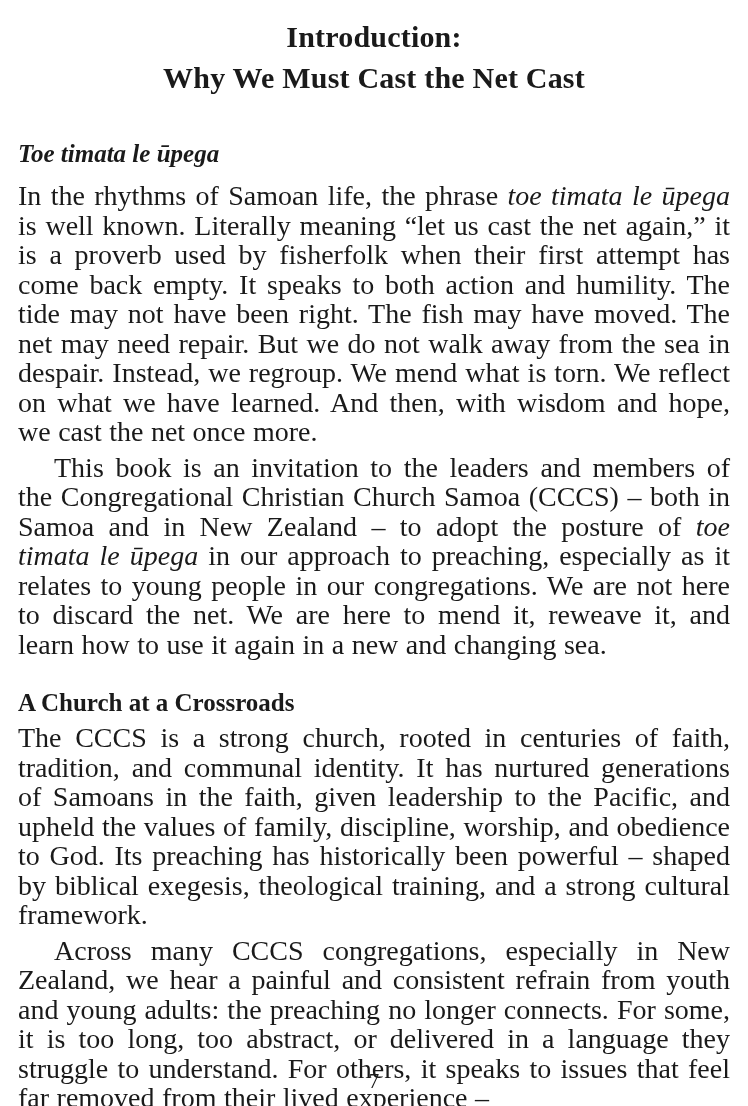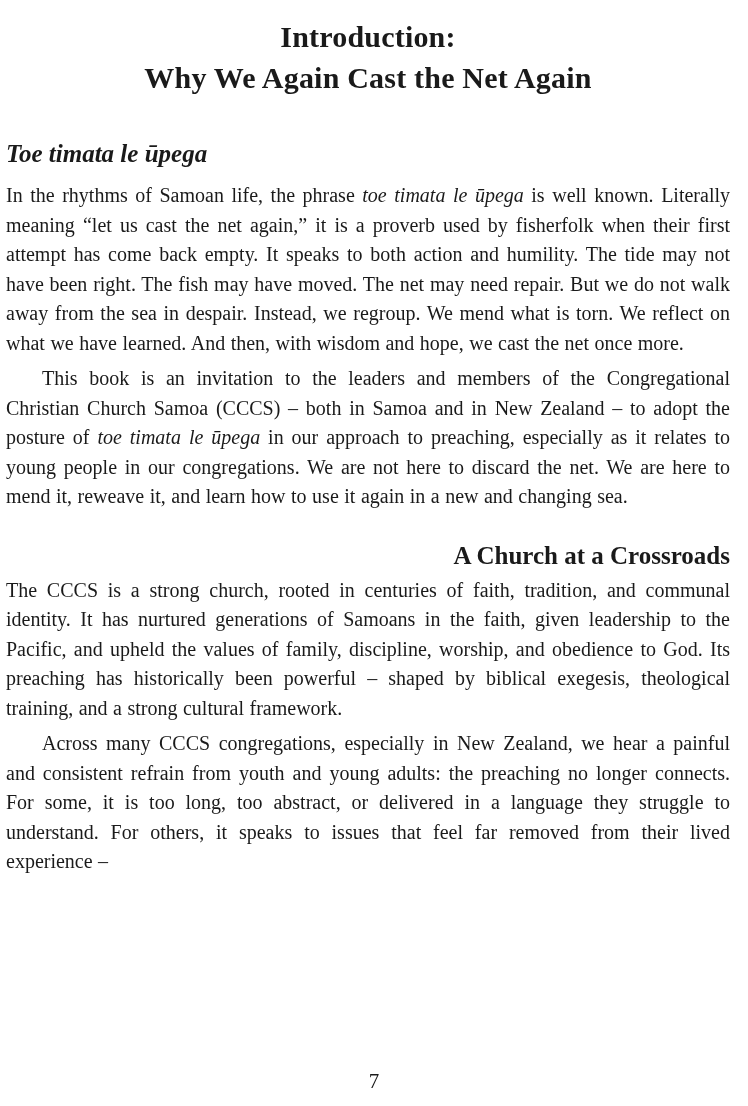--- a/index.html
+++ b/index.html
@@ -9,42 +9,42 @@
     height: 1106px;
     background: #ffffff;
     font-family: "Liberation Serif", "DejaVu Serif", serif;
     color: #1a1a1a;
     overflow: hidden;
   }
   .page {
     position: relative;
     width: 748px;
     height: 1106px;
-    padding: 12px 18px 0 6px;
+    padding: 12px 18px 0 18px;
     background: #ffffff;
   }
   .book-title {
     text-align: center;
     font-weight: bold;
     font-size: 30px;
     line-height: 41px;
     margin-top: 4px;
     letter-spacing: 0.2px;
   }
   .section-heading {
     font-size: 25px;
     font-weight: bold;
     line-height: 28px;
     margin: 0;
   }
   .heading-italic { font-style: italic; }
   .heading-toe { margin-top: 42px; }
-  .heading-crossroads { margin-top: 30px; text-align: right; }
+  .heading-crossroads { margin-top: 30px; }
   p.body-para {
-    font-size: 20px;
+    font-size: 28px;
     line-height: 29.5px;
     text-align: justify;
     margin: 6px 0 0 0;
     word-spacing: 0.5px;
   }
   p.first-after-heading { margin-top: 13px; }
   p.first-after-heading2 { }
   p.indent { text-indent: 36px; }
   .page-number {
     position: absolute;
@@ -57,21 +57,21 @@
   }
   em { font-style: italic; }
 </style>
 </head>
 <body style="color: rgb(26, 26, 26); background: rgb(255, 255, 255);">
 
 <div class="page">
 
   <div class="book-title">
     <div>Introduction:</div>
-    <div>Why We Again Cast the Net Again</div>
+    <div>Why We Must Cast the Net Cast</div>
   </div>
 
   <h2 class="section-heading heading-italic heading-toe">Toe timata le ūpega</h2>
 
   <p class="body-para first-after-heading"><span>In the rhythms of Samoan life, the phrase </span><em>toe timata le ūpega</em><span> is well known. Literally meaning “let us cast the net again,” it is a proverb used by fisherfolk when their first attempt has come back empty. It speaks to both action and humility. The tide may not have been right. The fish may have moved. The net may need repair. But we do not walk away from the sea in despair. Instead, we regroup. We mend what is torn. We reflect on what we have learned. And then, with wisdom and hope, we cast the net once more.</span></p>
 
   <p class="body-para indent"><span>This book is an invitation to the leaders and members of the Congregational Christian Church Samoa (CCCS) – both in Samoa and in New Zealand – to adopt the posture of </span><em>toe timata le ūpega</em><span> in our approach to preaching, especially as it relates to young people in our congregations. We are not here to discard the net. We are here to mend it, reweave it, and learn how to use it again in a new and changing sea.</span></p>
 
   <h2 class="section-heading heading-crossroads">A Church at a Crossroads</h2>
 

